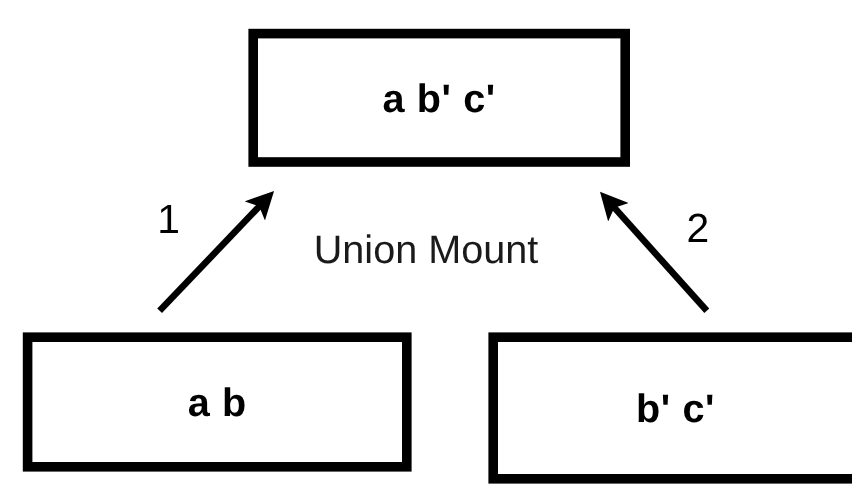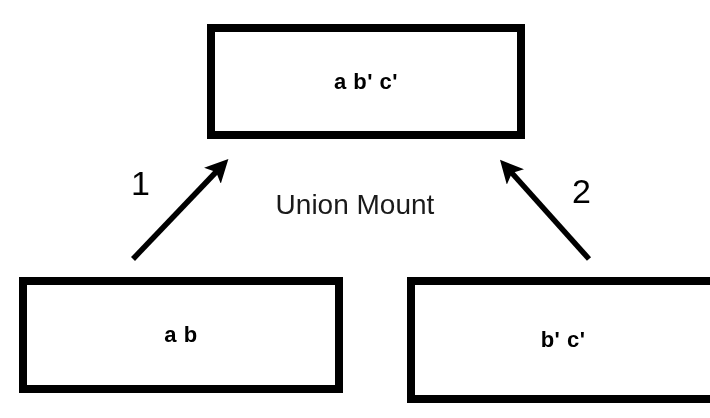--- a/index.html
+++ b/index.html
@@ -20,21 +20,21 @@
     box-sizing: border-box;
     border: 8px solid #000000;
     background: #ffffff;
     display: flex;
     align-items: center;
     justify-content: center;
   }
   .node-label {
     font-family: "Liberation Sans", sans-serif;
     font-weight: bold;
-    font-size: 22px;
+    font-size: 33px;
     color: #000000;
     letter-spacing: 0.5px;
     white-space: nowrap;
     line-height: 1;
   }
   #box-top {
     left: 207px;
     top: 24px;
     width: 318px;
     height: 115px;
@@ -70,21 +70,21 @@
     top: 174px;
   }
   #center-caption {
     position: absolute;
     left: 0;
     top: 191px;
     width: 710px;
     text-align: center;
     font-family: "Liberation Sans", sans-serif;
     font-weight: normal;
-    font-size: 28px;
+    font-size: 33px;
     color: #1a1a1a;
     line-height: 1;
     white-space: nowrap;
   }
   #arrow-layer {
     position: absolute;
     left: 0;
     top: 0;
     width: 710px;
     height: 418px;

